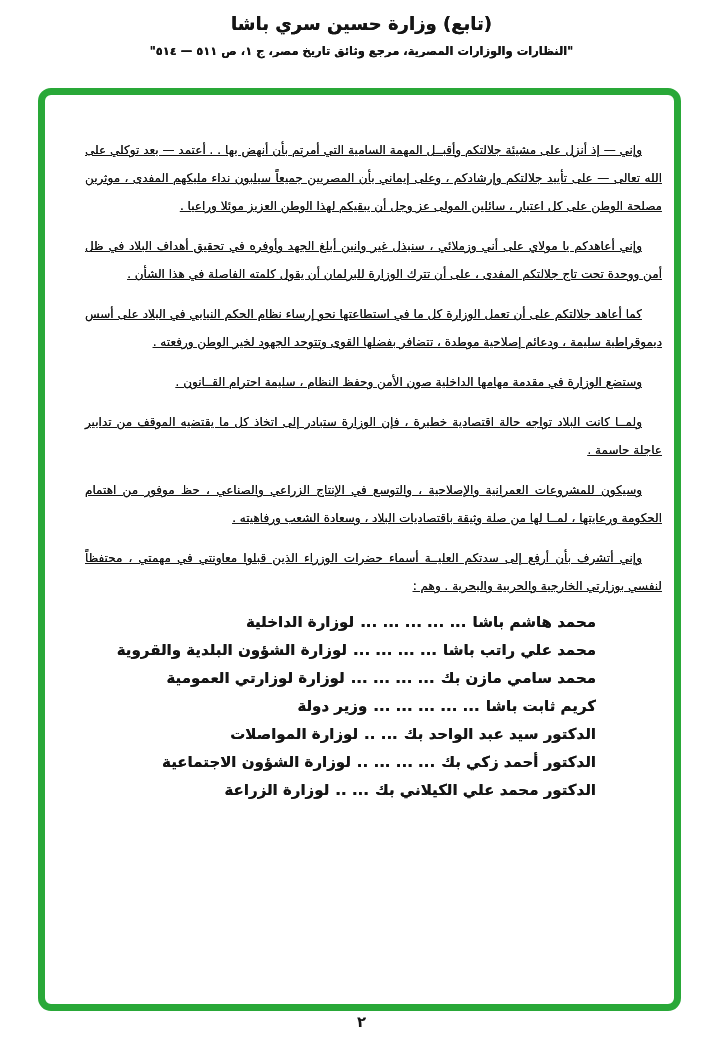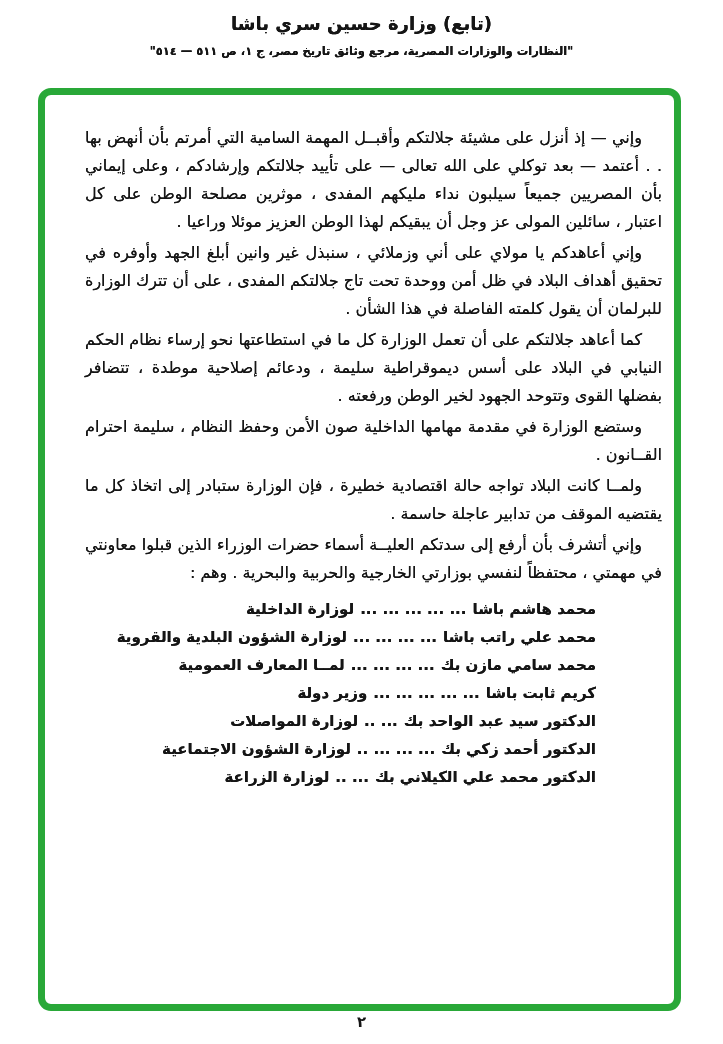--- a/index.html
+++ b/index.html
@@ -50,26 +50,27 @@
     background: transparent;
   }
   .doc-content {
     position: absolute;
     left: 85px;
     top: 124px;
     width: 577px;
     direction: rtl;
   }
   .doc-content p {
-    margin: 0 0 3px 0;
-    font-size: 16px;
+    margin: 12px 0 3px 0;
+    font-size: 12px;
     line-height: 28px;
     text-align: justify;
     text-indent: 20px;
     text-shadow: 0 0 0.5px #222;
+    text-decoration: underline;
   }
   .ministers {
     margin-top: 8px;
     font-weight: bold;
   }
   .minister-row {
     line-height: 28px;
     font-size: 15px;
     padding-right: 66px;
     white-space: nowrap;
@@ -101,35 +102,36 @@
 
   <div class="green-frame"></div>
 
   <div class="doc-content">
 
     <p>وإني — إذ أنزل على مشيئة جلالتكم وأقبــل المهمة السامية التي أمرتم بأن أنهض بها . . أعتمد — بعد توكلي على الله تعالى — على تأييد جلالتكم وإرشادكم ، وعلى إيماني بأن المصريين جميعاً سيلبون نداء مليكهم المفدى ، موثرين مصلحة الوطن على كل اعتبار ، سائلين المولى عز وجل أن يبقيكم لهذا الوطن العزيز موئلا وراعيا .</p>
     <p>وإني أعاهدكم يا مولاي على أني وزملائي ، سنبذل غير وانين أبلغ الجهد وأوفره في تحقيق أهداف البلاد في ظل أمن ووحدة تحت تاج جلالتكم المفدى ، على أن تترك الوزارة للبرلمان أن يقول كلمته الفاصلة في هذا الشأن .</p>
     <p>كما أعاهد جلالتكم على أن تعمل الوزارة كل ما في استطاعتها نحو إرساء نظام الحكم النيابي في البلاد على أسس ديموقراطية سليمة ، ودعائم إصلاحية موطدة ، تتضافر بفضلها القوى وتتوحد الجهود لخير الوطن ورفعته .</p>
     <p>وستضع الوزارة في مقدمة مهامها الداخلية صون الأمن وحفظ النظام ، سليمة احترام القــانون .</p>
     <p>ولمــا كانت البلاد تواجه حالة اقتصادية خطيرة ، فإن الوزارة ستبادر إلى اتخاذ كل ما يقتضيه الموقف من تدابير عاجلة حاسمة .</p>
+    <p>وسيكون للمشروعات العمرانية والإصلاحية ، والتوسع في الإنتاج الزراعي والصناعي ، حظ موفور من اهتمام الحكومة ورعايتها ، لمــا لها من صلة وثيقة باقتصاديات البلاد ، وسعادة الشعب ورفاهيته .</p>
     <p>وإني أتشرف بأن أرفع إلى سدتكم العليــة أسماء حضرات الوزراء الذين قبلوا معاونتي في مهمتي ، محتفظاً لنفسي بوزارتي الخارجية والحربية والبحرية . وهم :</p>
 
     <div class="ministers">
 
       <div class="minister-row">
         <span>محمد هاشم باشا</span><span class="dots">... ... ... ... ...</span><span>لوزارة الداخلية</span>
       </div>
 
       <div class="minister-row">
         <span>محمد علي راتب باشا</span><span class="dots">... ... ... ...</span><span>لوزارة الشؤون البلدية والقروية</span>
       </div>
 
 
       <div class="minister-row">
-        <span>محمد سامي مازن بك</span><span class="dots">... ... ... ...</span><span>لمــا المعارف العمومية</span>
+        <span>محمد سامي مازن بك</span><span class="dots">... ... ... ...</span><span>لوزارة لوزارتي العمومية</span>
       </div>
 
       <div class="minister-row">
         <span>كريم ثابت باشا</span><span class="dots">... ... ... ... ...</span><span>وزير دولة</span>
       </div>
 
       <div class="minister-row">
         <span>الدكتور سيد عبد الواحد بك</span><span class="dots">... ..</span><span>لوزارة المواصلات</span>
       </div>
 

